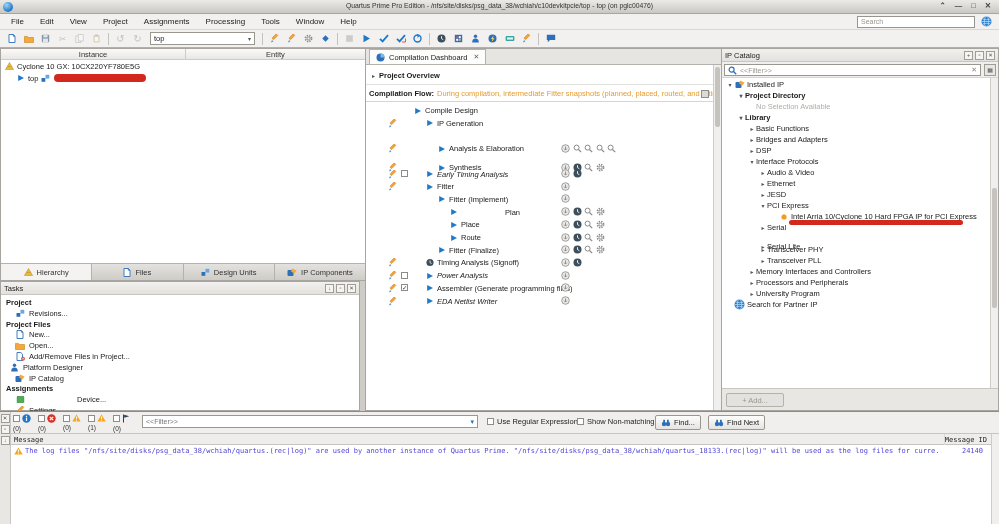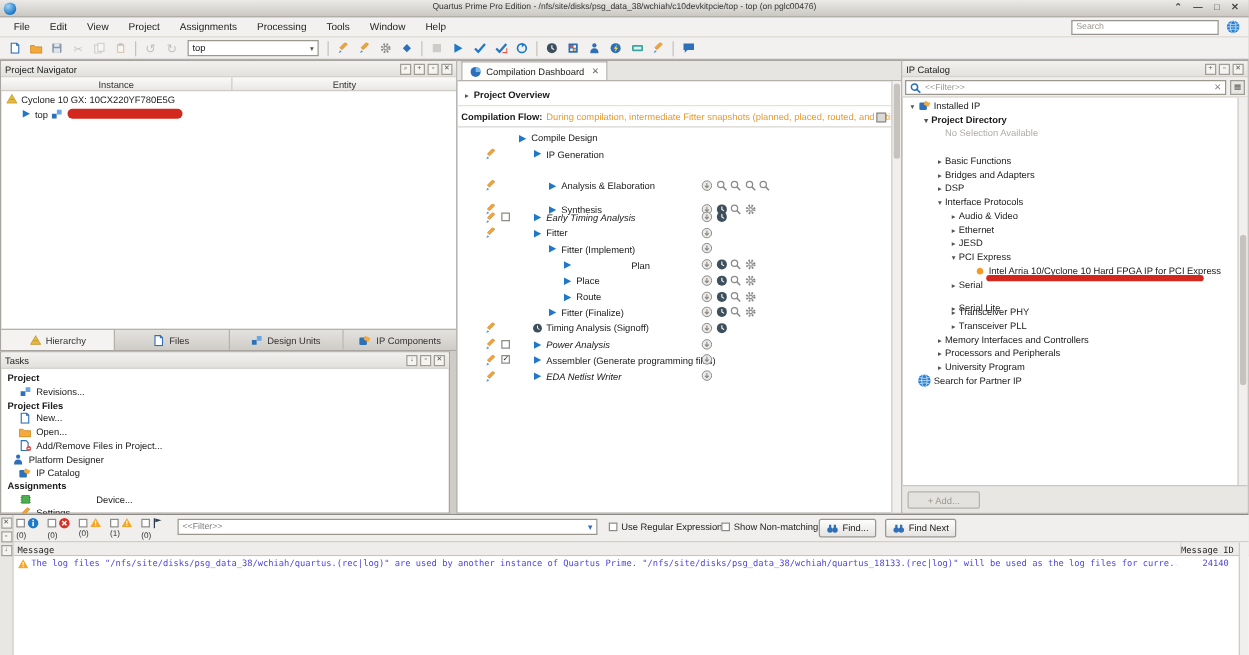--- a/index.html
+++ b/index.html
@@ -315,29 +315,20 @@
     </span>
     <span class="tsep"></span>
     <span class="tbtn">
       <svg width="10" height="9" viewBox="0 0 10 9" xmlns="http://www.w3.org/2000/svg">
         <path d="M0.8 0.8 H9.2 V6 H4 L1.8 8.2 V6 H0.8 Z" fill="#2d6fb8"></path>
       </svg>
     </span>
   </div>
 
 <div id="project-navigator" class="panel">
-  <div class="panel-header">
-    <span>Project Navigator</span>
-    <span class="ph-icons">
-      <span class="ph-btn">⌕</span>
-      <span class="ph-btn">+</span>
-      <span class="ph-btn">▫</span>
-      <span class="ph-btn">✕</span>
-    </span>
-  </div>
   <div id="pn-colhdr">
     <div class="col">Instance</div>
     <div class="col">Entity</div>
   </div>
   <div class="nav-row">
     <span class="icon-span">
         <svg width="9" height="8" viewBox="0 0 9 8" xmlns="http://www.w3.org/2000/svg">
           <path d="M4.5 0.5 L8.6 7.5 L0.4 7.5 Z" fill="#e8b93d" stroke="#b08a20" stroke-width="0.5"></path>
           <line x1="2.6" y1="4.6" x2="6.4" y2="4.6" stroke="#b08a20" stroke-width="0.5"></line>
         </svg>
@@ -964,20 +955,24 @@
         </span>
         <span>Installed IP</span>
       </div>
       <div class="ip-row bold" style="top: 11px; padding-left: 15px;">
         <span class="arrow">▾</span>
         <span>Project Directory</span>
       </div>
       <div class="ip-row gray" style="top: 22px; padding-left: 26px;">
         <span class="arrow"></span>
         <span>No Selection Available</span>
+      </div>
+      <div class="ip-row bold" style="top: 33px; padding-left: 15px;">
+        <span class="arrow">▾</span>
+        <span>Library</span>
       </div>
       <div class="ip-row" style="top: 44px; padding-left: 26px;">
         <span class="arrow">▸</span>
         <span>Basic Functions</span>
       </div>
       <div class="ip-row" style="top: 55px; padding-left: 26px;">
         <span class="arrow">▸</span>
         <span>Bridges and Adapters</span>
       </div>
       <div class="ip-row" style="top: 66px; padding-left: 26px;">

